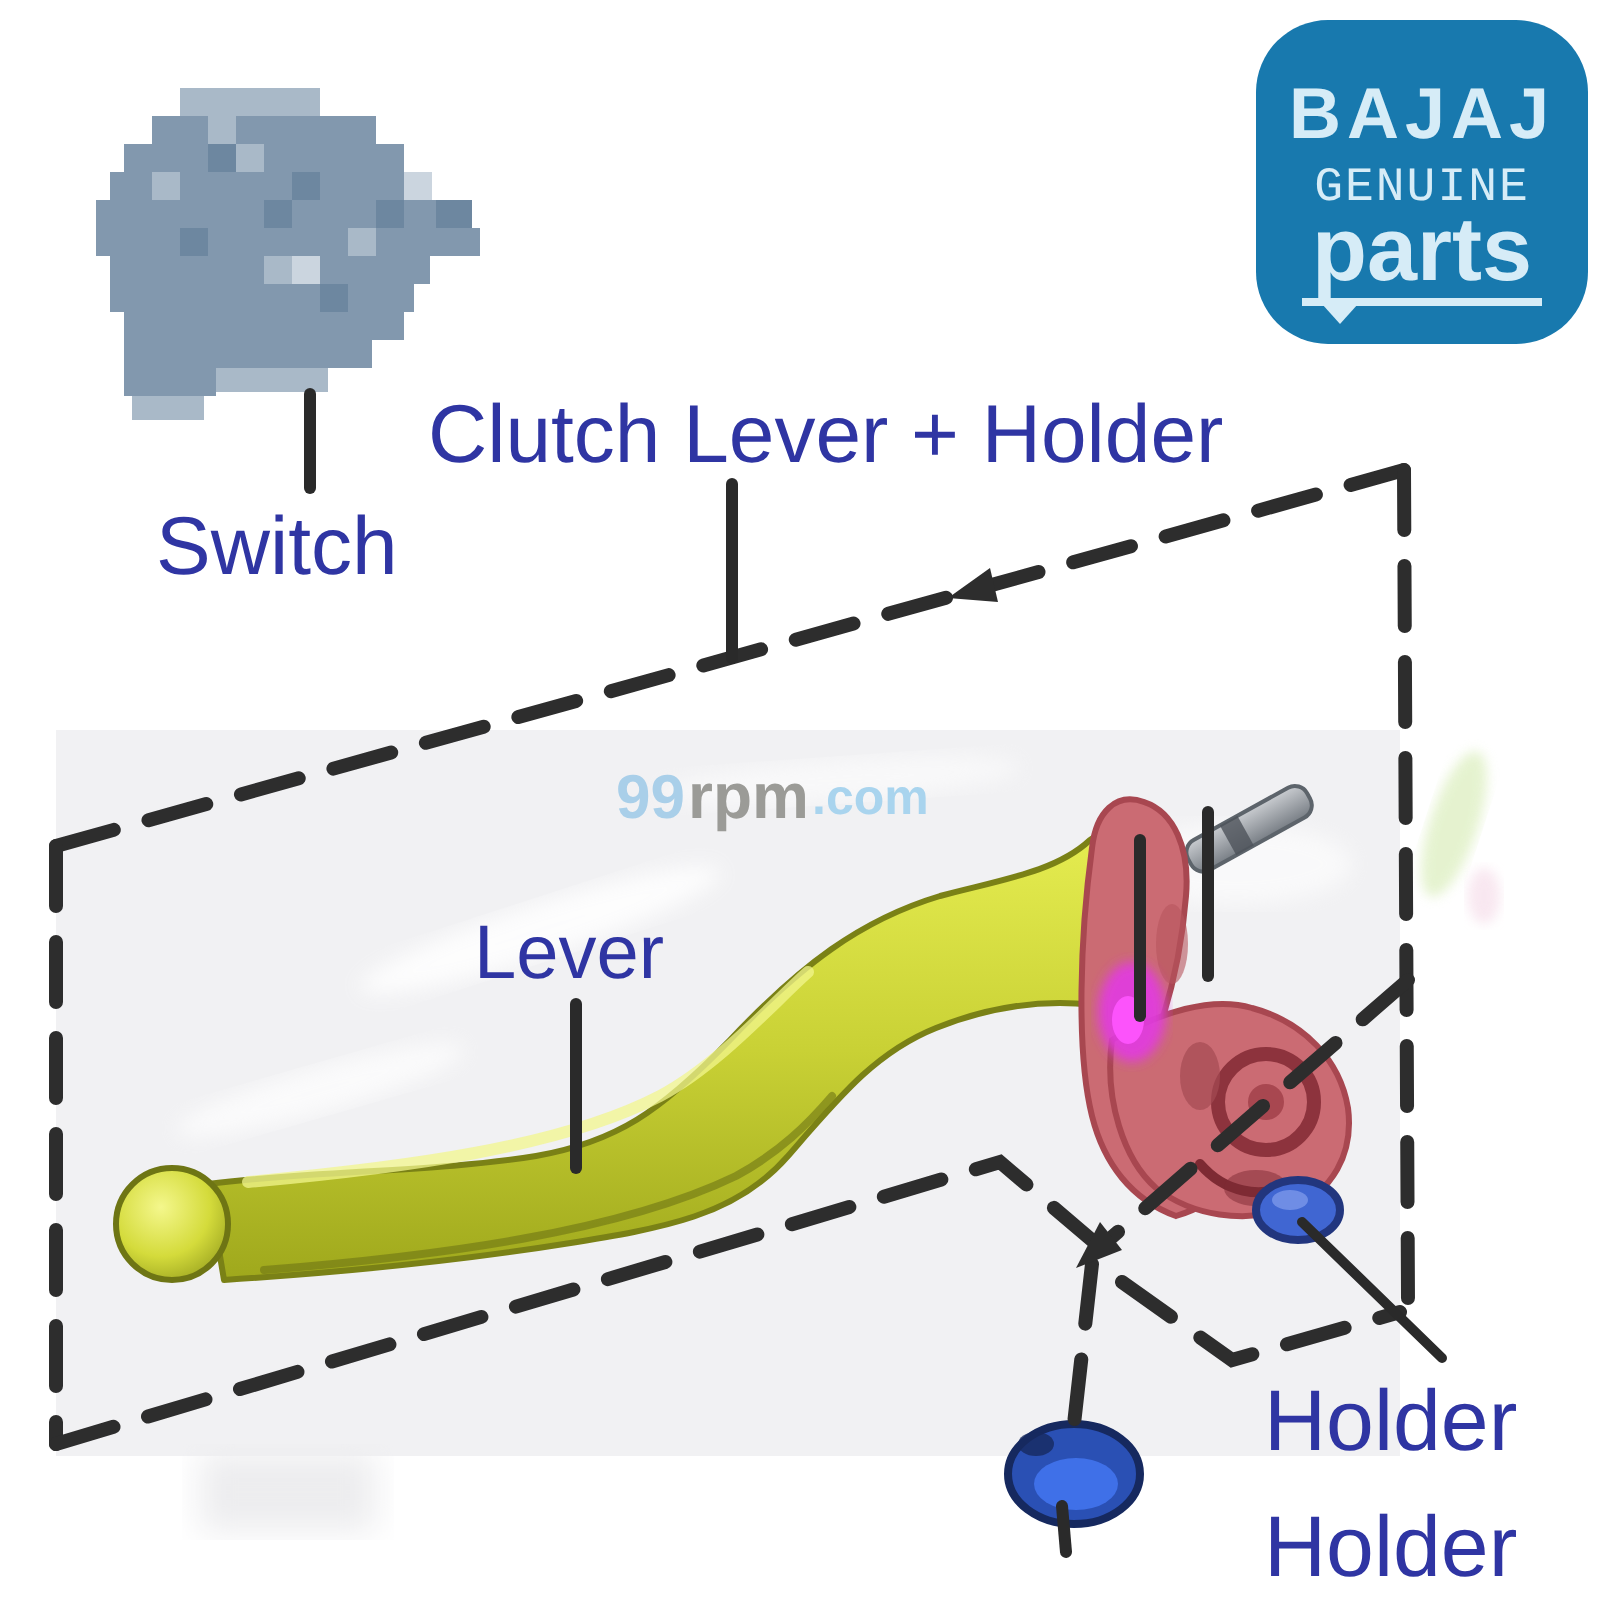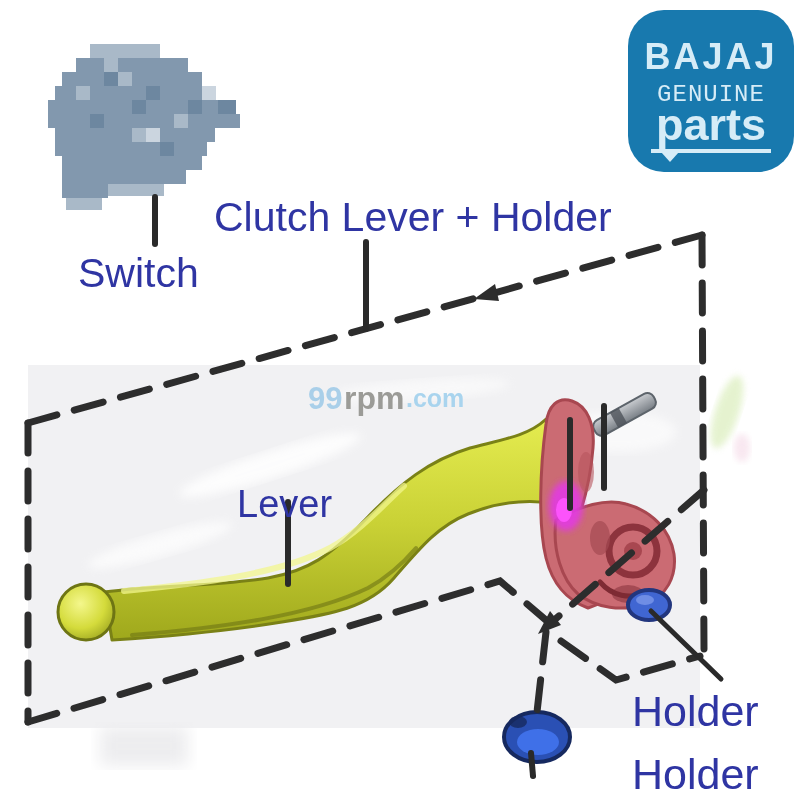--- a/index.html
+++ b/index.html
@@ -5,21 +5,21 @@
   html,body{margin:0;padding:0;background:#ffffff;}
   .stage{
     position:relative;width:802px;height:802px;background:#ffffff;overflow:hidden;
     font-family:"Liberation Sans",sans-serif;
   }
   .stage svg{position:absolute;left:0;top:0;}
   
   .part-label{position:absolute;color:#2F35A3;white-space:nowrap;}
   .lbl-switch{left:78px;top:250px;font-size:41px;}
   .lbl-clutch{left:214px;top:194px;font-size:41px;}
-  .lbl-lever{left:237px;top:483px;font-size:38px;}
+  .lbl-lever{left:237px;top:456px;font-size:38px;}
   .lbl-mirror{left:632px;top:680px;font-size:43px;line-height:63px;}
   
   .badge{
     position:absolute;left:628px;top:10px;width:166px;height:162px;
     background:#1879AE;border-radius:36px;color:#D6ECF7;
     display:flex;flex-direction:column;align-items:center;
   }
   .badge-brand{margin-top:26px;font-size:36px;font-weight:bold;letter-spacing:3px;}
   .badge-genuine{margin-top:3px;font-size:24px;letter-spacing:1px;font-family:Liberation Mono, monospace;}
   .badge-parts{margin-top:-7px;font-size:45px;font-weight:bold;line-height:1.05;}

